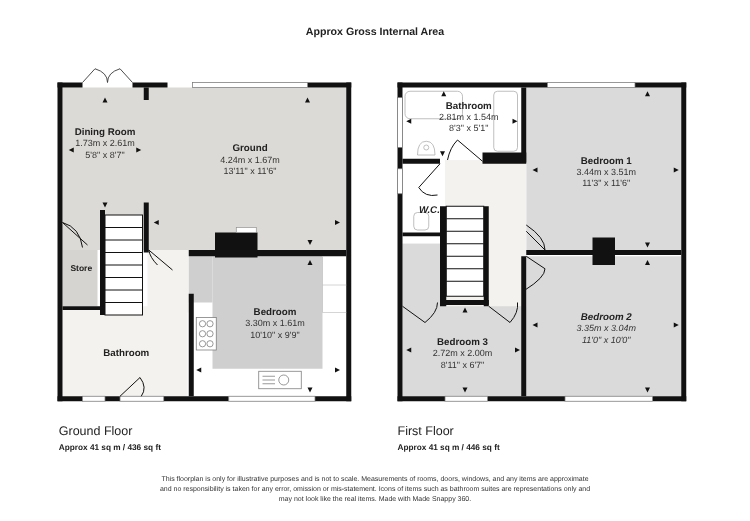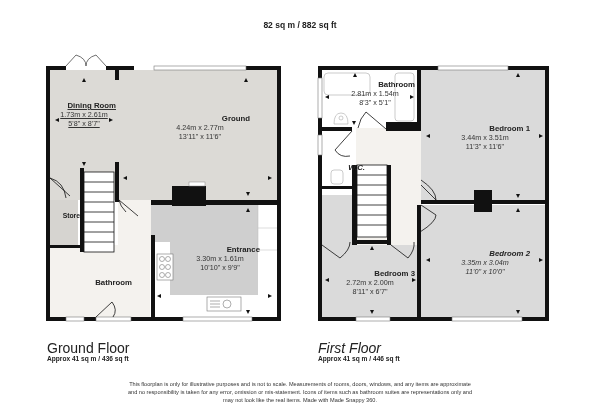--- a/index.html
+++ b/index.html
@@ -1,30 +1,30 @@
 <!DOCTYPE html>
 <html><head>
 <meta charset="utf-8">
 <style>
   html, body { margin:0; padding:0; background:#ffffff; }
   body { width:600px; height:417px; position:relative; overflow:hidden; font-family:"Liberation Sans", sans-serif; color:#222; }
   .abs { position:absolute; }
   .title { left:0; width:600px; top:20px; text-align:center; font-size:8.5px; font-weight:bold; line-height:11px; color:#222; }
   svg { position:absolute; left:0; top:0; }
   .lbl { position:absolute; text-align:center; font-size:7.2px; line-height:9px; color:#333; }
-  .lbl .n { font-weight:bold; font-size:7.8px; color:#222;text-align:right; }
-  .floor-title { position:absolute; font-size:14px; color:#222; }
+  .lbl .n { font-weight:bold; font-size:7.8px; color:#222; }
+  .floor-title { position:absolute; font-size:10px; color:#222; }
   .floor-area { position:absolute; font-size:6.6px; font-weight:bold; color:#222; }
   .disclaimer { position:absolute; left:40px; width:520px; top:380px; text-align:center; font-size:5.6px; line-height:8px; color:#333; }
 </style>
 </head>
 <body>
 
 <div class="abs title">
-  <div>82 sq m / 882 sq ft</div>
+  <div>Approx Gross Internal Area</div>
 </div>
 
 <svg width="600" height="417" viewBox="0 0 600 417">
 
   <g>
 
     <rect x="50" y="70" width="227" height="130" fill="#dcdad6"></rect>
     <rect x="50" y="200" width="28" height="45" fill="#d6d4d0"></rect>
     <rect x="50" y="245" width="100" height="72" fill="#f4f2ee"></rect>
     <rect x="118" y="200" width="33" height="50" fill="#f4f2ee"></rect>
@@ -205,35 +205,35 @@
       <polygon points="426,260 430,258 430,262"></polygon>
       <polygon points="543,260 539,258 539,262"></polygon>
       <polygon points="372,246 370,250 374,250"></polygon>
       <polygon points="372,314 370,310 374,310"></polygon>
       <polygon points="325,280 329,278 329,282"></polygon>
       <polygon points="416,280 412,278 412,282"></polygon>
     </g>
   </g>
 </svg>
 
-<div class="lbl" style="left:52px; top:101px; width:64px;text-decoration:underline;">
+<div class="lbl" style="left:52px; top:101px; width:64px;">
   <div class="n">Dining Room</div>
   <div>1.73m x 2.61m</div>
   <div>5'8" x 8'7"</div>
 </div>
 <div class="lbl" style="left:150px; top:114px; width:100px;">
   <div class="n">Ground</div>
-  <div>4.24m x 2.77m</div>
+  <div>4.24m x 1.67m</div>
   <div>13'11" x 11'6"</div>
 </div>
 <div class="lbl" style="left:50px; top:211px; width:30px;">
   <div class="n" style="font-size:6.8px;">Store</div>
 </div>
 <div class="lbl" style="left:180px; top:245px; width:80px;">
-  <div class="n">Entrance</div>
+  <div class="n">Bedroom</div>
   <div>3.30m x 1.61m</div>
   <div>10'10" x 9'9"</div>
 </div>
 <div class="lbl" style="left:70px; top:278px; width:62px;">
   <div class="n">Bathroom</div>
 </div>
 
 <div class="lbl" style="left:335px; top:80px; width:80px;">
   <div class="n">Bathroom</div>
   <div>2.81m x 1.54m</div>
@@ -253,20 +253,20 @@
   <div>11'0" x 10'0"</div>
 </div>
 <div class="lbl" style="left:325px; top:269px; width:90px;">
   <div class="n">Bedroom 3</div>
   <div>2.72m x 2.00m</div>
   <div>8'11" x 6'7"</div>
 </div>
 
 <div class="floor-title" style="left:47px; top:340px;">Ground Floor</div>
 <div class="floor-area" style="left:47px; top:355px;">Approx 41 sq m / 436 sq ft</div>
-<div class="floor-title" style="left:318px; top:340px;font-style:italic;">First Floor</div>
+<div class="floor-title" style="left:318px; top:340px;">First Floor</div>
 <div class="floor-area" style="left:318px; top:355px;">Approx 41 sq m / 446 sq ft</div>
 
 <div class="disclaimer">
   <div>This floorplan is only for illustrative purposes and is not to scale. Measurements of rooms, doors, windows, and any items are approximate</div>
   <div>and no responsibility is taken for any error, omission or mis-statement. Icons of items such as bathroom suites are representations only and</div>
   <div>may not look like the real items. Made with Made Snappy 360.</div>
 </div>
 
 </body></html>

